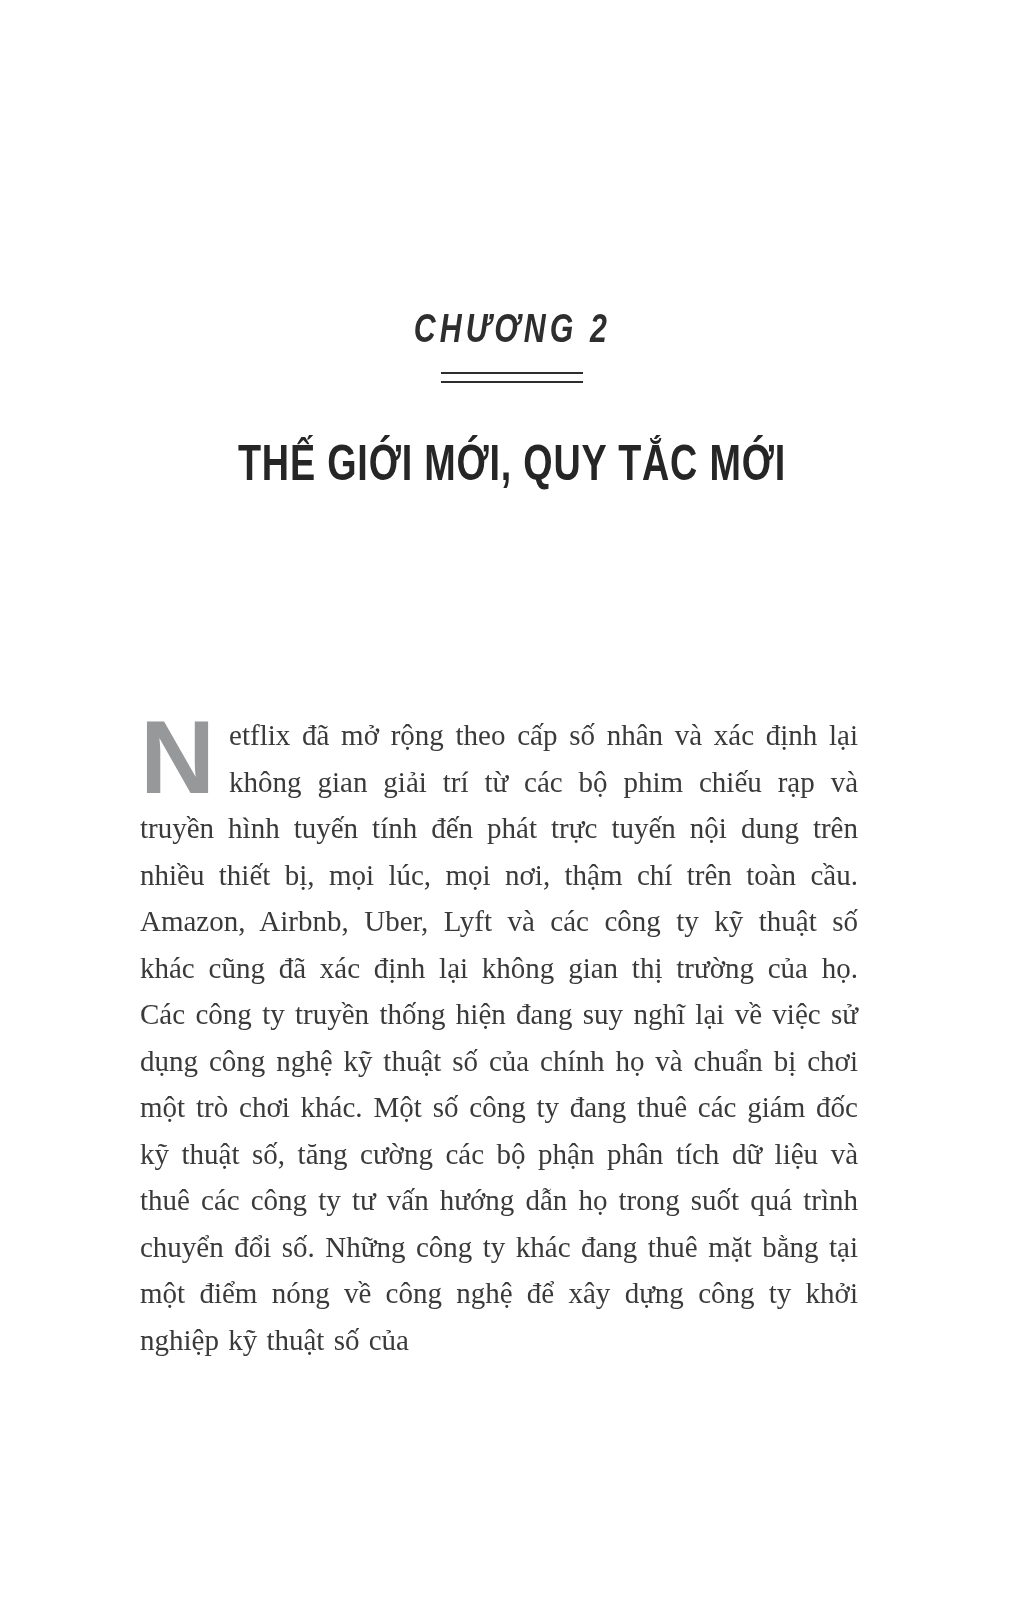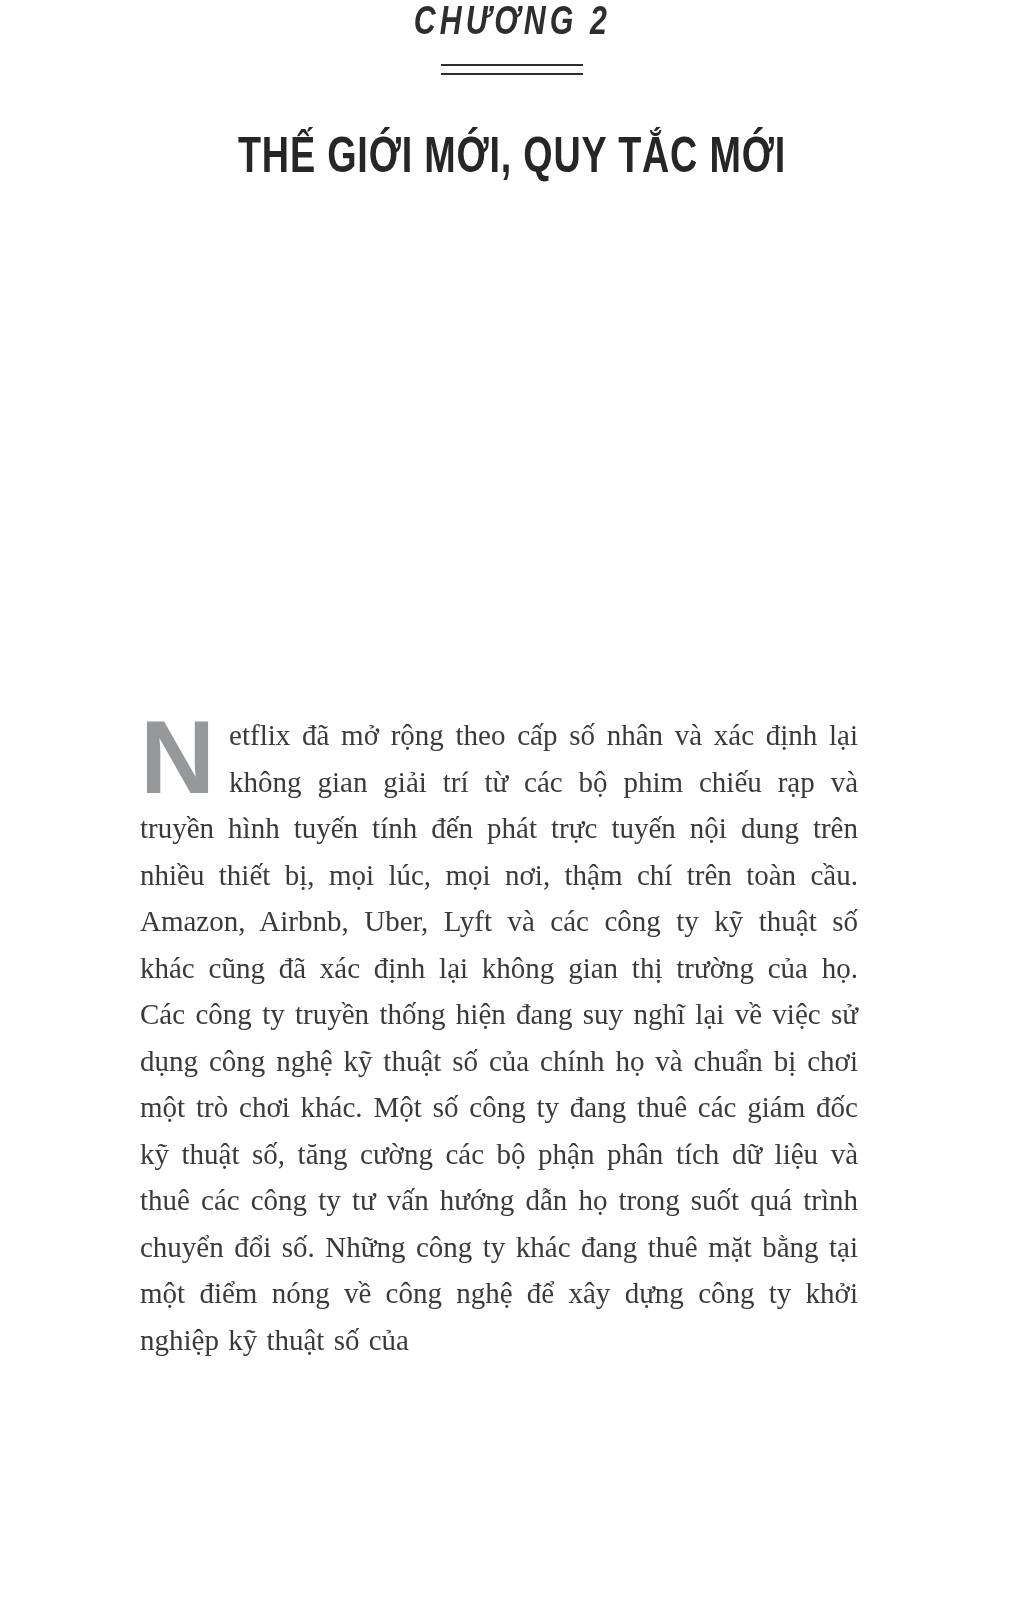--- a/index.html
+++ b/index.html
@@ -13,20 +13,21 @@
     height: 1615px;
     background: #ffffff;
     overflow: hidden;
     font-family: "Liberation Serif", serif;
   }
   .chapter-head {
     position: absolute;
     top: 0;
     left: 0;
     width: 100%;
+    padding-top: 308px;
     text-align: center;
   }
   .chapter-label {
     display: inline-block;
     font-family: "Liberation Sans", sans-serif;
     font-style: italic;
     font-weight: 700;
     font-size: 37px;
     letter-spacing: 5px;
     color: #2e2e2e;

